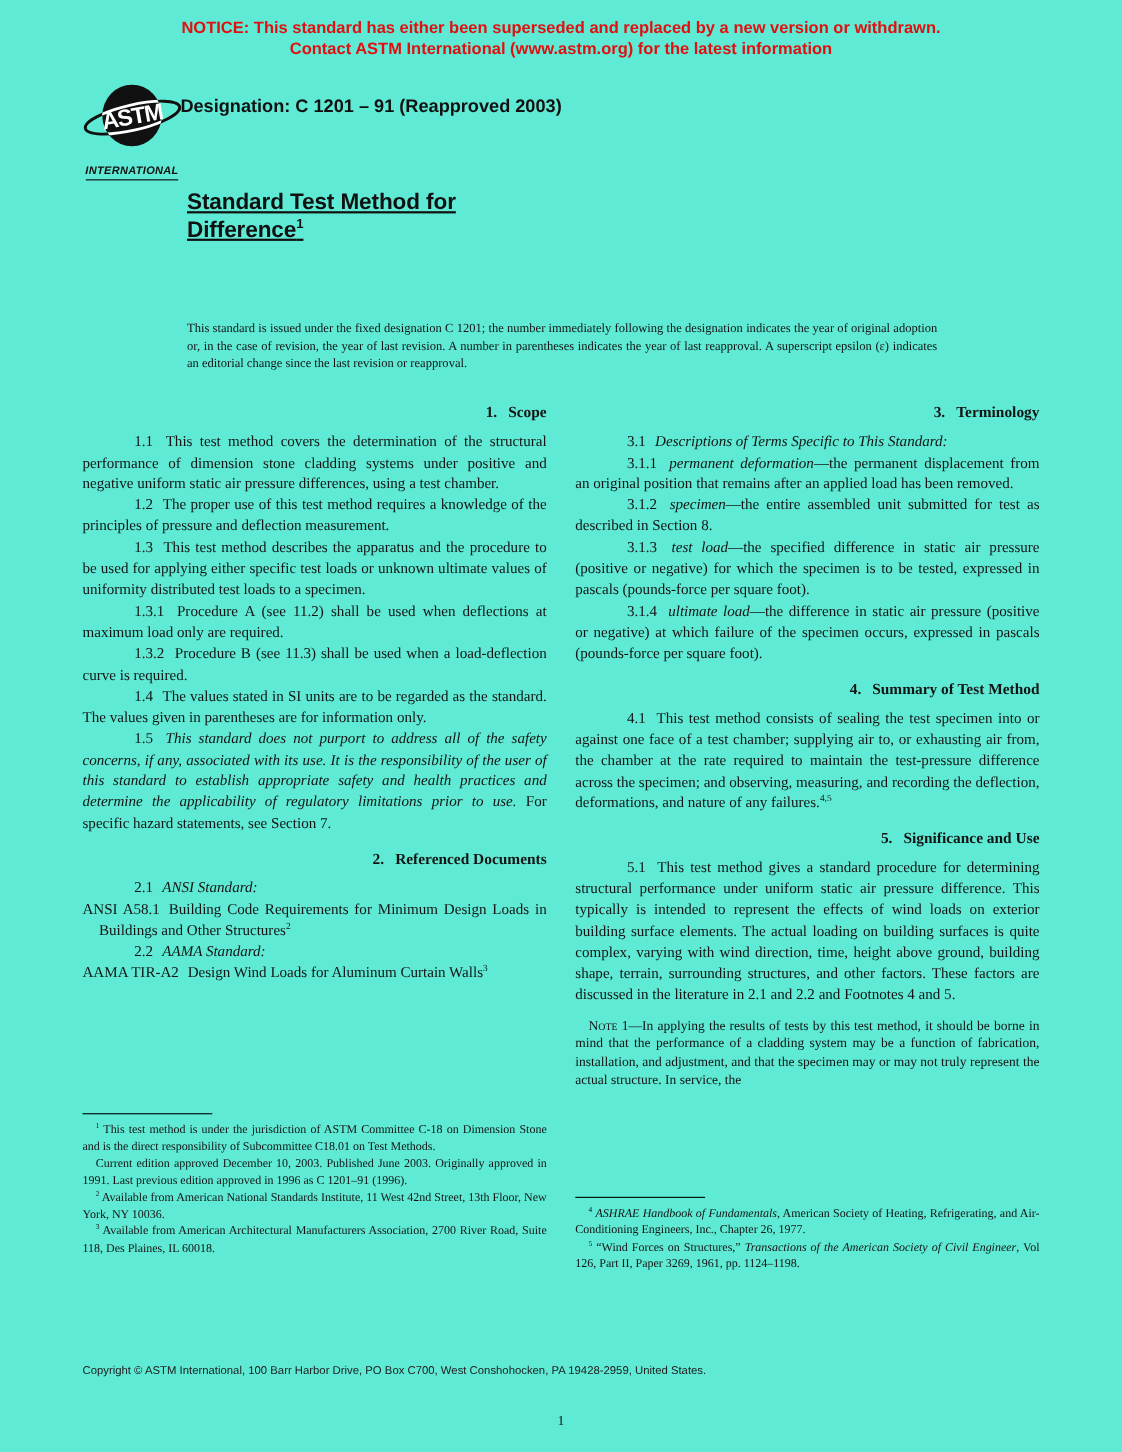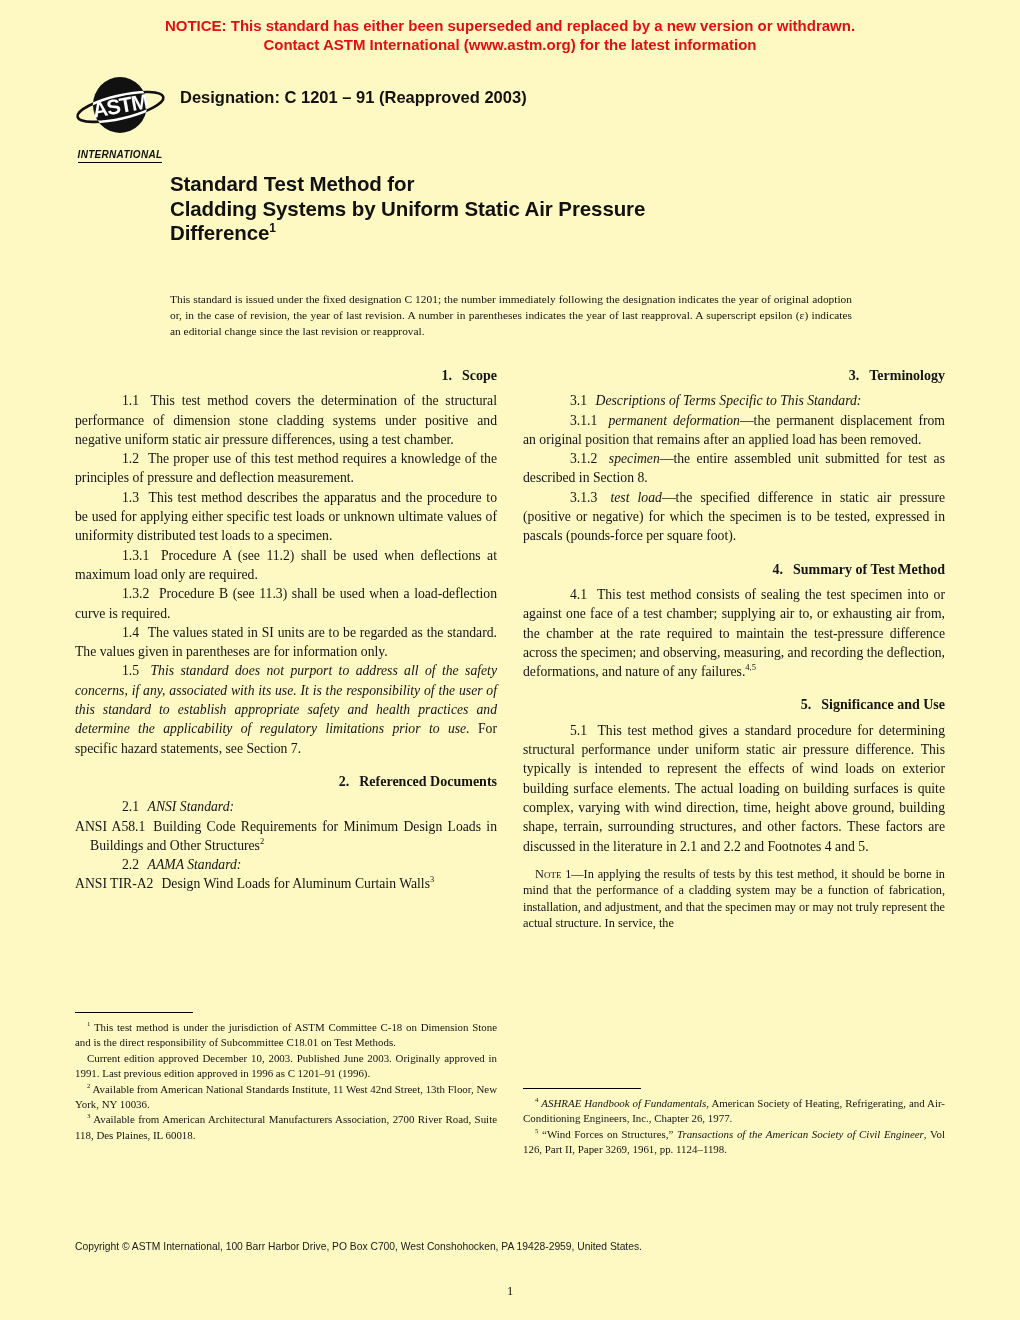--- a/index.html
+++ b/index.html
@@ -1,40 +1,40 @@
 <!DOCTYPE html>
 <html><head>
 <meta charset="utf-8">
 <style>
   html,body{margin:0;padding:0;background:#ffffff;}
   .page{
-    position:relative;width:1020px;height:1320px;background:#fef9c3;
+    position:relative;width:1020px;height:1320px;background:#5eead4;
     color:#141414;font-family:"Liberation Serif",serif;overflow:hidden;
   }
   
   .notice{
     position:absolute;top:17px;left:0;width:100%;text-align:center;
     font-family:"Liberation Sans",sans-serif;font-weight:bold;
     font-size:15px;line-height:18.5px;color:#e01010;
   }
   
   .logo-wrap{position:absolute;left:72px;top:74px;width:96px;text-align:center;}
   .logo-sub{
     display:inline-block;font-family:"Liberation Sans",sans-serif;
     font-weight:bold;font-style:italic;font-size:10px;letter-spacing:.3px;
     border-bottom:1.5px solid #000;padding-bottom:2px;margin-top:-2px;color:#111;
   }
   .designation{
-    position:absolute;left:180px;top:88px;
+    position:absolute;left:164px;top:88px;
     font-family:"Liberation Sans",sans-serif;font-weight:bold;font-size:16.5px;color:#111;
   }
   .title{
     position:absolute;left:170px;top:172px;width:690px;
     font-family:"Liberation Sans",sans-serif;font-weight:bold;
-    font-size:20.5px;line-height:24.5px;color:#111;letter-spacing:-.1px;
+    font-size:20.5px;line-height:24.5px;color:#111;letter-spacing:-.1px;text-decoration:underline;
   }
   .title sup{font-size:12px;}
   .preamble{
     position:absolute;left:170px;top:291px;width:682px;
     font-size:11.4px;line-height:16px;text-align:justify;margin:0;
   }
   
   .columns{position:absolute;left:75px;top:366px;width:870px;display:flex;gap:26px;}
   .col{
     position:relative;width:422px;height:830px;
@@ -96,21 +96,20 @@
       </g>
       <text x="46" y="39" text-anchor="middle" fill="#fff" font-family="Liberation Sans, sans-serif" font-weight="bold" font-size="21" letter-spacing="-1" transform="rotate(-10 46 31)">ASTM</text>
     </svg>
     <div class="logo-sub">INTERNATIONAL</div>
   </div>
 
   <div class="designation">Designation: C 1201 – 91 (Reapproved 2003)</div>
 
   <div class="title">
     <div>Standard Test Method for</div>
-    <div>Cladding Systems by Uniform Static Air Pressure</div>
     <div><span>Difference</span><sup>1</sup></div>
   </div>
 
   <p class="preamble">This standard is issued under the fixed designation C 1201; the number immediately following the designation indicates the year of original adoption or, in the case of revision, the year of last revision. A number in parentheses indicates the year of last reapproval. A superscript epsilon (ε) indicates an editorial change since the last revision or reapproval.</p>
 
   <div class="columns">
 
     <div class="col">
       <h2><span class="hnum">1.</span><span>Scope</span></h2>
 
@@ -120,38 +119,39 @@
       <p><span class="pnum">1.3.1</span> <span>Procedure A (see 11.2) shall be used when deflections at maximum load only are required.</span></p>
       <p><span class="pnum">1.3.2</span> <span>Procedure B (see 11.3) shall be used when a load-deflection curve is required.</span></p>
       <p><span class="pnum">1.4</span> <span>The values stated in SI units are to be regarded as the standard. The values given in parentheses are for information only.</span></p>
       <p><span class="pnum">1.5</span> <span class="it">This standard does not purport to address all of the safety concerns, if any, associated with its use. It is the responsibility of the user of this standard to establish appropriate safety and health practices and determine the applicability of regulatory limitations prior to use.</span> <span>For specific hazard statements, see Section 7.</span></p>
 
       <h2 class="gap"><span class="hnum">2.</span><span>Referenced Documents</span></h2>
 
       <p><span class="pnum">2.1</span> <span class="it">ANSI Standard:</span></p>
       <p class="ref"><span class="reflabel">ANSI A58.1</span><span>Building Code Requirements for Minimum Design Loads in Buildings and Other Structures</span><sup>2</sup></p>
       <p><span class="pnum">2.2</span> <span class="it">AAMA Standard:</span></p>
-      <p class="ref"><span class="reflabel">ANSI TIR-A2</span><span>Design Wind Loads for Aluminum Curtain Walls</span><sup>3</sup></p>
+      <p class="ref"><span class="reflabel">AAMA TIR-A2</span><span>Design Wind Loads for Aluminum Curtain Walls</span><sup>3</sup></p>
 
       <div class="footnotes fn-left">
         <div class="fn-rule"></div>
         <p><sup>1</sup> <span>This test method is under the jurisdiction of ASTM Committee C-18 on Dimension Stone and is the direct responsibility of Subcommittee C18.01 on Test Methods.</span></p>
         <p><span>Current edition approved December 10, 2003. Published June 2003. Originally approved in 1991. Last previous edition approved in 1996 as C 1201–91 (1996).</span></p>
         <p><sup>2</sup> <span>Available from American National Standards Institute, 11 West 42nd Street, 13th Floor, New York, NY 10036.</span></p>
         <p><sup>3</sup> <span>Available from American Architectural Manufacturers Association, 2700 River Road, Suite 118, Des Plaines, IL 60018.</span></p>
       </div>
     </div>
 
     <div class="col">
       <h2><span class="hnum">3.</span><span>Terminology</span></h2>
 
       <p><span class="pnum">3.1</span> <span class="it">Descriptions of Terms Specific to This Standard:</span></p>
       <p><span class="pnum">3.1.1</span> <span class="it">permanent deformation</span><span>—the permanent displacement from an original position that remains after an applied load has been removed.</span></p>
       <p><span class="pnum">3.1.2</span> <span class="it">specimen</span><span>—the entire assembled unit submitted for test as described in Section 8.</span></p>
       <p><span class="pnum">3.1.3</span> <span class="it">test load</span><span>—the specified difference in static air pressure (positive or negative) for which the specimen is to be tested, expressed in pascals (pounds-force per square foot).</span></p>
+      <p><span class="pnum">3.1.4</span> <span class="it">ultimate load</span><span>—the difference in static air pressure (positive or negative) at which failure of the specimen occurs, expressed in pascals (pounds-force per square foot).</span></p>
 
       <h2 class="gap"><span class="hnum">4.</span><span>Summary of Test Method</span></h2>
 
       <p><span class="pnum">4.1</span> <span>This test method consists of sealing the test specimen into or against one face of a test chamber; supplying air to, or exhausting air from, the chamber at the rate required to maintain the test-pressure difference across the specimen; and observing, measuring, and recording the deflection, deformations, and nature of any failures.</span><sup>4,5</sup></p>
 
       <h2 class="gap"><span class="hnum">5.</span><span>Significance and Use</span></h2>
 
       <p><span class="pnum">5.1</span> <span>This test method gives a standard procedure for determining structural performance under uniform static air pressure difference. This typically is intended to represent the effects of wind loads on exterior building surface elements. The actual loading on building surfaces is quite complex, varying with wind direction, time, height above ground, building shape, terrain, surrounding structures, and other factors. These factors are discussed in the literature in 2.1 and 2.2 and Footnotes 4 and 5.</span></p>
 
       <p class="note"><span class="sc">Note 1</span><span>—In applying the results of tests by this test method, it should be borne in mind that the performance of a cladding system may be a function of fabrication, installation, and adjustment, and that the specimen may or may not truly represent the actual structure. In service, the</span></p>

